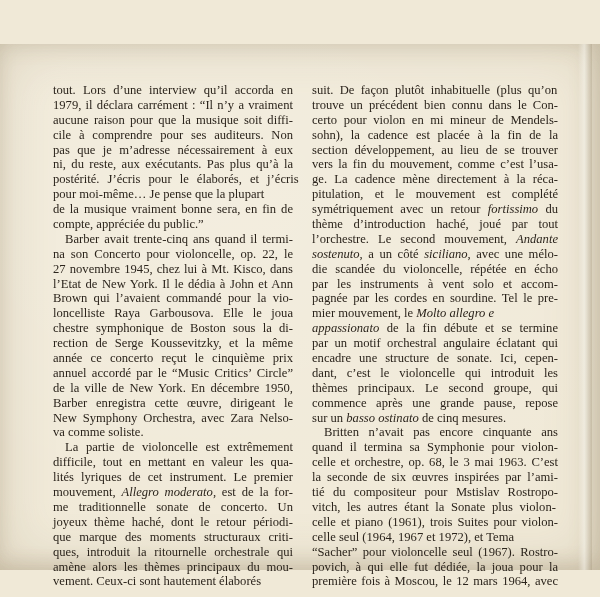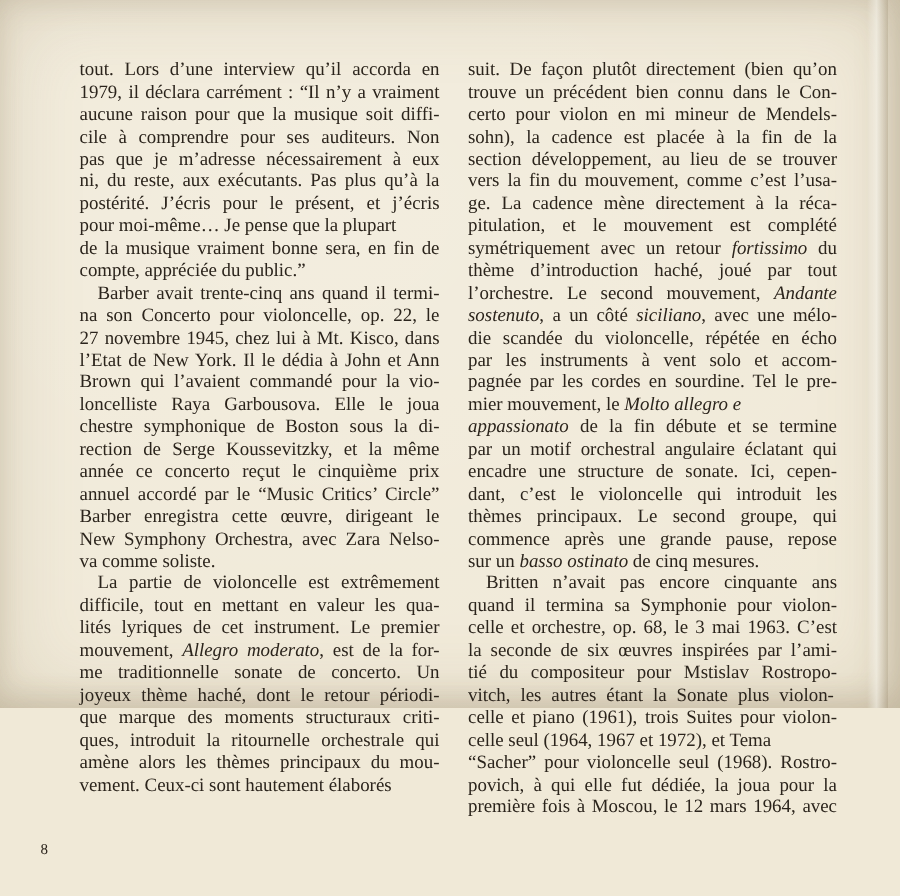--- a/index.html
+++ b/index.html
@@ -9,28 +9,29 @@
   body {
     width: 600px;
     height: 597px;
     overflow: hidden;
     background: var(--paper, #f0e9d7);
     font-family: "Liberation Serif", "DejaVu Serif", serif;
   }
   .paper {
     position: relative;
     width: 600px;
-    height: 472px;
+    height: 526px;
     background:
       radial-gradient(ellipse 900px 700px at 35% 30%, rgba(255,255,255,0.20), rgba(0,0,0,0) 60%),
       var(--paper, #f0e9d7);
     box-shadow:
       inset 0 0 55px rgba(138,118,82,0.22),
       inset -10px 0 22px rgba(120,100,66,0.16),
       inset 0 -8px 18px rgba(120,100,66,0.12);
+    margin-top: 44px;
   }
   .edge-right {
     position: absolute;
     top: 0; right: 8px;
     width: 14px; height: 100%;
     background: linear-gradient(to right, rgba(0,0,0,0), rgba(255,255,250,0.45) 45%, rgba(110,92,60,0.18) 100%);
     pointer-events: none;
   }
   .col {
     position: absolute;
@@ -64,50 +65,51 @@
 <body>
 
 <div class="paper">
   <div class="col col-left" id="col-0">
       <div class="line"><span class="line-inner" style="word-spacing: 4.036px;"><span>tout. Lors d’une interview qu’il accorda en</span></span></div>
       <div class="line"><span class="line-inner" style="word-spacing: 1.107px;"><span>1979, il déclara carrément : “Il n’y a vraiment</span></span></div>
       <div class="line"><span class="line-inner" style="word-spacing: 2.092px;"><span>aucune raison pour que la musique soit diffi-</span></span></div>
       <div class="line"><span class="line-inner" style="word-spacing: 4.62px;"><span>cile à comprendre pour ses auditeurs. Non</span></span></div>
       <div class="line"><span class="line-inner" style="word-spacing: 4.216px;"><span>pas que je m’adresse nécessairement à eux</span></span></div>
       <div class="line"><span class="line-inner" style="word-spacing: 2.238px;"><span>ni, du reste, aux exécutants. Pas plus qu’à la</span></span></div>
-      <div class="line"><span class="line-inner" style="word-spacing: 4.914px;"><span>postérité. J’écris pour le présent, et j’écris</span></span></div>
+      <div class="line"><span class="line-inner" style="word-spacing: 4.914px;"><span>postérité. J’écris pour le élaborés, et j’écris</span></span></div>
       <div class="line"><span class="line-inner"><span>pour moi-même… Je pense que la plupart</span></span></div>
       <div class="line"><span class="line-inner" style="word-spacing: 1.805px; text-align: center;"><span>de la musique vraiment bonne sera, en fin de</span></span></div>
       <div class="line"><span class="line-inner"><span>compte, appréciée du public.”</span></span></div>
       <div class="line"><span class="line-inner" style="margin-left: 12px; word-spacing: 1.747px;"><span>Barber avait trente-cinq ans quand il termi-</span></span></div>
       <div class="line"><span class="line-inner" style="word-spacing: 2.808px;"><span>na son Concerto pour violoncelle, op. 22, le</span></span></div>
       <div class="line"><span class="line-inner" style="word-spacing: 1.014px;"><span>27 novembre 1945, chez lui à Mt. Kisco, dans</span></span></div>
       <div class="line"><span class="line-inner" style="word-spacing: 1.405px;"><span>l’Etat de New York. Il le dédia à John et Ann</span></span></div>
       <div class="line"><span class="line-inner" style="word-spacing: 3.161px;"><span>Brown qui l’avaient commandé pour la vio-</span></span></div>
       <div class="line"><span class="line-inner" style="word-spacing: 6.313px;"><span>loncelliste Raya Garbousova. Elle le joua</span></span></div>
       <div class="line"><span class="line-inner" style="word-spacing: 4.089px;"><span>chestre symphonique de Boston sous la di-</span></span></div>
       <div class="line"><span class="line-inner" style="word-spacing: 4.328px;"><span>rection de Serge Koussevitzky, et la même</span></span></div>
       <div class="line"><span class="line-inner" style="word-spacing: 5.034px;"><span>année ce concerto reçut le cinquième prix</span></span></div>
       <div class="line"><span class="line-inner" style="word-spacing: 2.156px;"><span>annuel accordé par le “Music Critics’ Circle”</span></span></div>
+      <div class="line"><span class="line-inner" style="word-spacing: 2.15px;"><span>de la ville de New York. En décembre 1950,</span></span></div>
       <div class="line"><span class="line-inner" style="word-spacing: 5.619px;"><span>Barber enregistra cette œuvre, dirigeant le</span></span></div>
       <div class="line"><span class="line-inner" style="word-spacing: 2.816px;"><span>New Symphony Orchestra, avec Zara Nelso-</span></span></div>
       <div class="line"><span class="line-inner"><span>va comme soliste.</span></span></div>
       <div class="line"><span class="line-inner" style="margin-left: 12px; word-spacing: 4.547px;"><span>La partie de violoncelle est extrêmement</span></span></div>
       <div class="line"><span class="line-inner" style="word-spacing: 3.743px;"><span>difficile, tout en mettant en valeur les qua-</span></span></div>
       <div class="line"><span class="line-inner" style="word-spacing: 3.919px;"><span>lités lyriques de cet instrument. Le premier</span></span></div>
       <div class="line"><span class="line-inner" style="word-spacing: 2.693px;"><span>mouvement, </span><i>Allegro moderato</i><span>, est de la for-</span></span></div>
       <div class="line"><span class="line-inner" style="word-spacing: 7.153px;"><span>me traditionnelle sonate de concerto. Un</span></span></div>
       <div class="line"><span class="line-inner" style="word-spacing: 3.688px;"><span>joyeux thème haché, dont le retour périodi-</span></span></div>
       <div class="line"><span class="line-inner" style="word-spacing: 4.844px;"><span>que marque des moments structuraux criti-</span></span></div>
       <div class="line"><span class="line-inner" style="word-spacing: 4.353px;"><span>ques, introduit la ritournelle orchestrale qui</span></span></div>
       <div class="line"><span class="line-inner" style="word-spacing: 3.51px;"><span>amène alors les thèmes principaux du mou-</span></span></div>
       <div class="line"><span class="line-inner"><span>vement. Ceux-ci sont hautement élaborés</span></span></div>
     </div>
   <div class="col col-right" id="col-1">
-      <div class="line"><span class="line-inner" style="word-spacing: 3.169px;"><span>suit. De façon plutôt directement (bien qu’on</span></span></div>
+      <div class="line"><span class="line-inner" style="word-spacing: 3.169px;"><span>suit. De façon plutôt inhabituelle (plus qu’on</span></span></div>
       <div class="line"><span class="line-inner" style="word-spacing: 2.917px;"><span>trouve un précédent bien connu dans le Con-</span></span></div>
       <div class="line"><span class="line-inner" style="word-spacing: 3.315px;"><span>certo pour violon en mi mineur de Mendels-</span></span></div>
       <div class="line"><span class="line-inner" style="word-spacing: 4.568px;"><span>sohn), la cadence est placée à la fin de la</span></span></div>
       <div class="line"><span class="line-inner" style="word-spacing: 3.638px;"><span>section développement, au lieu de se trouver</span></span></div>
       <div class="line"><span class="line-inner" style="word-spacing: 2.167px;"><span>vers la fin du mouvement, comme c’est l’usa-</span></span></div>
       <div class="line"><span class="line-inner" style="word-spacing: 4.078px; text-align: center;"><span>ge. La cadence mène directement à la réca-</span></span></div>
       <div class="line"><span class="line-inner" style="word-spacing: 8.209px;"><span>pitulation, et le mouvement est complété</span></span></div>
       <div class="line"><span class="line-inner" style="word-spacing: 4.078px;"><span>symétriquement avec un retour </span><i>fortissimo</i><span> du</span></span></div>
       <div class="line"><span class="line-inner" style="word-spacing: 7.513px;"><span>thème d’introduction haché, joué par tout</span></span></div>
       <div class="line"><span class="line-inner" style="word-spacing: 5.891px;"><span>l’orchestre. Le second mouvement, </span><i>Andante</i></span></div>
@@ -124,19 +126,19 @@
       <div class="line"><span class="line-inner" style="word-spacing: 6.4px;"><span>commence après une grande pause, repose</span></span></div>
       <div class="line"><span class="line-inner"><span>sur un </span><i>basso ostinato</i><span> de cinq mesures.</span></span></div>
       <div class="line"><span class="line-inner" style="margin-left: 12px; word-spacing: 6.444px;"><span>Britten n’avait pas encore cinquante ans</span></span></div>
       <div class="line"><span class="line-inner" style="word-spacing: 3.922px;"><span>quand il termina sa Symphonie pour violon-</span></span></div>
       <div class="line"><span class="line-inner" style="word-spacing: 1.648px;"><span>celle et orchestre, op. 68, le 3 mai 1963. C’est</span></span></div>
       <div class="line"><span class="line-inner" style="word-spacing: 2.819px;"><span>la seconde de six œuvres inspirées par l’ami-</span></span></div>
       <div class="line"><span class="line-inner" style="word-spacing: 5.194px;"><span>tié du compositeur pour Mstislav Rostropo-</span></span></div>
       <div class="line"><span class="line-inner" style="word-spacing: 3.467px;"><span>vitch, les autres étant la Sonate plus violon-</span></span></div>
       <div class="line"><span class="line-inner" style="word-spacing: 1.964px;"><span>celle et piano (1961), trois Suites pour violon-</span></span></div>
       <div class="line"><span class="line-inner"><span>celle seul (1964, 1967 et 1972), et Tema</span></span></div>
-      <div class="line"><span class="line-inner" style="word-spacing: 2.197px;"><span>“Sacher” pour violoncelle seul (1968). Rostro-</span></span></div>
+      <div class="line"><span class="line-inner" style="word-spacing: 2.197px;"><span>“Sacher” pour violoncelle seul (1967). Rostro-</span></span></div>
       <div class="line"><span class="line-inner" style="word-spacing: 3.047px;"><span>povich, à qui elle fut dédiée, la joua pour la</span></span></div>
       <div class="line"><span class="line-inner" style="word-spacing: 1.285px;"><span>première fois à Moscou, le 12 mars 1964, avec</span></span></div>
     </div>
   <div class="page-number">8</div>
   <div class="edge-right"></div>
 </div>
 
 </body></html>

